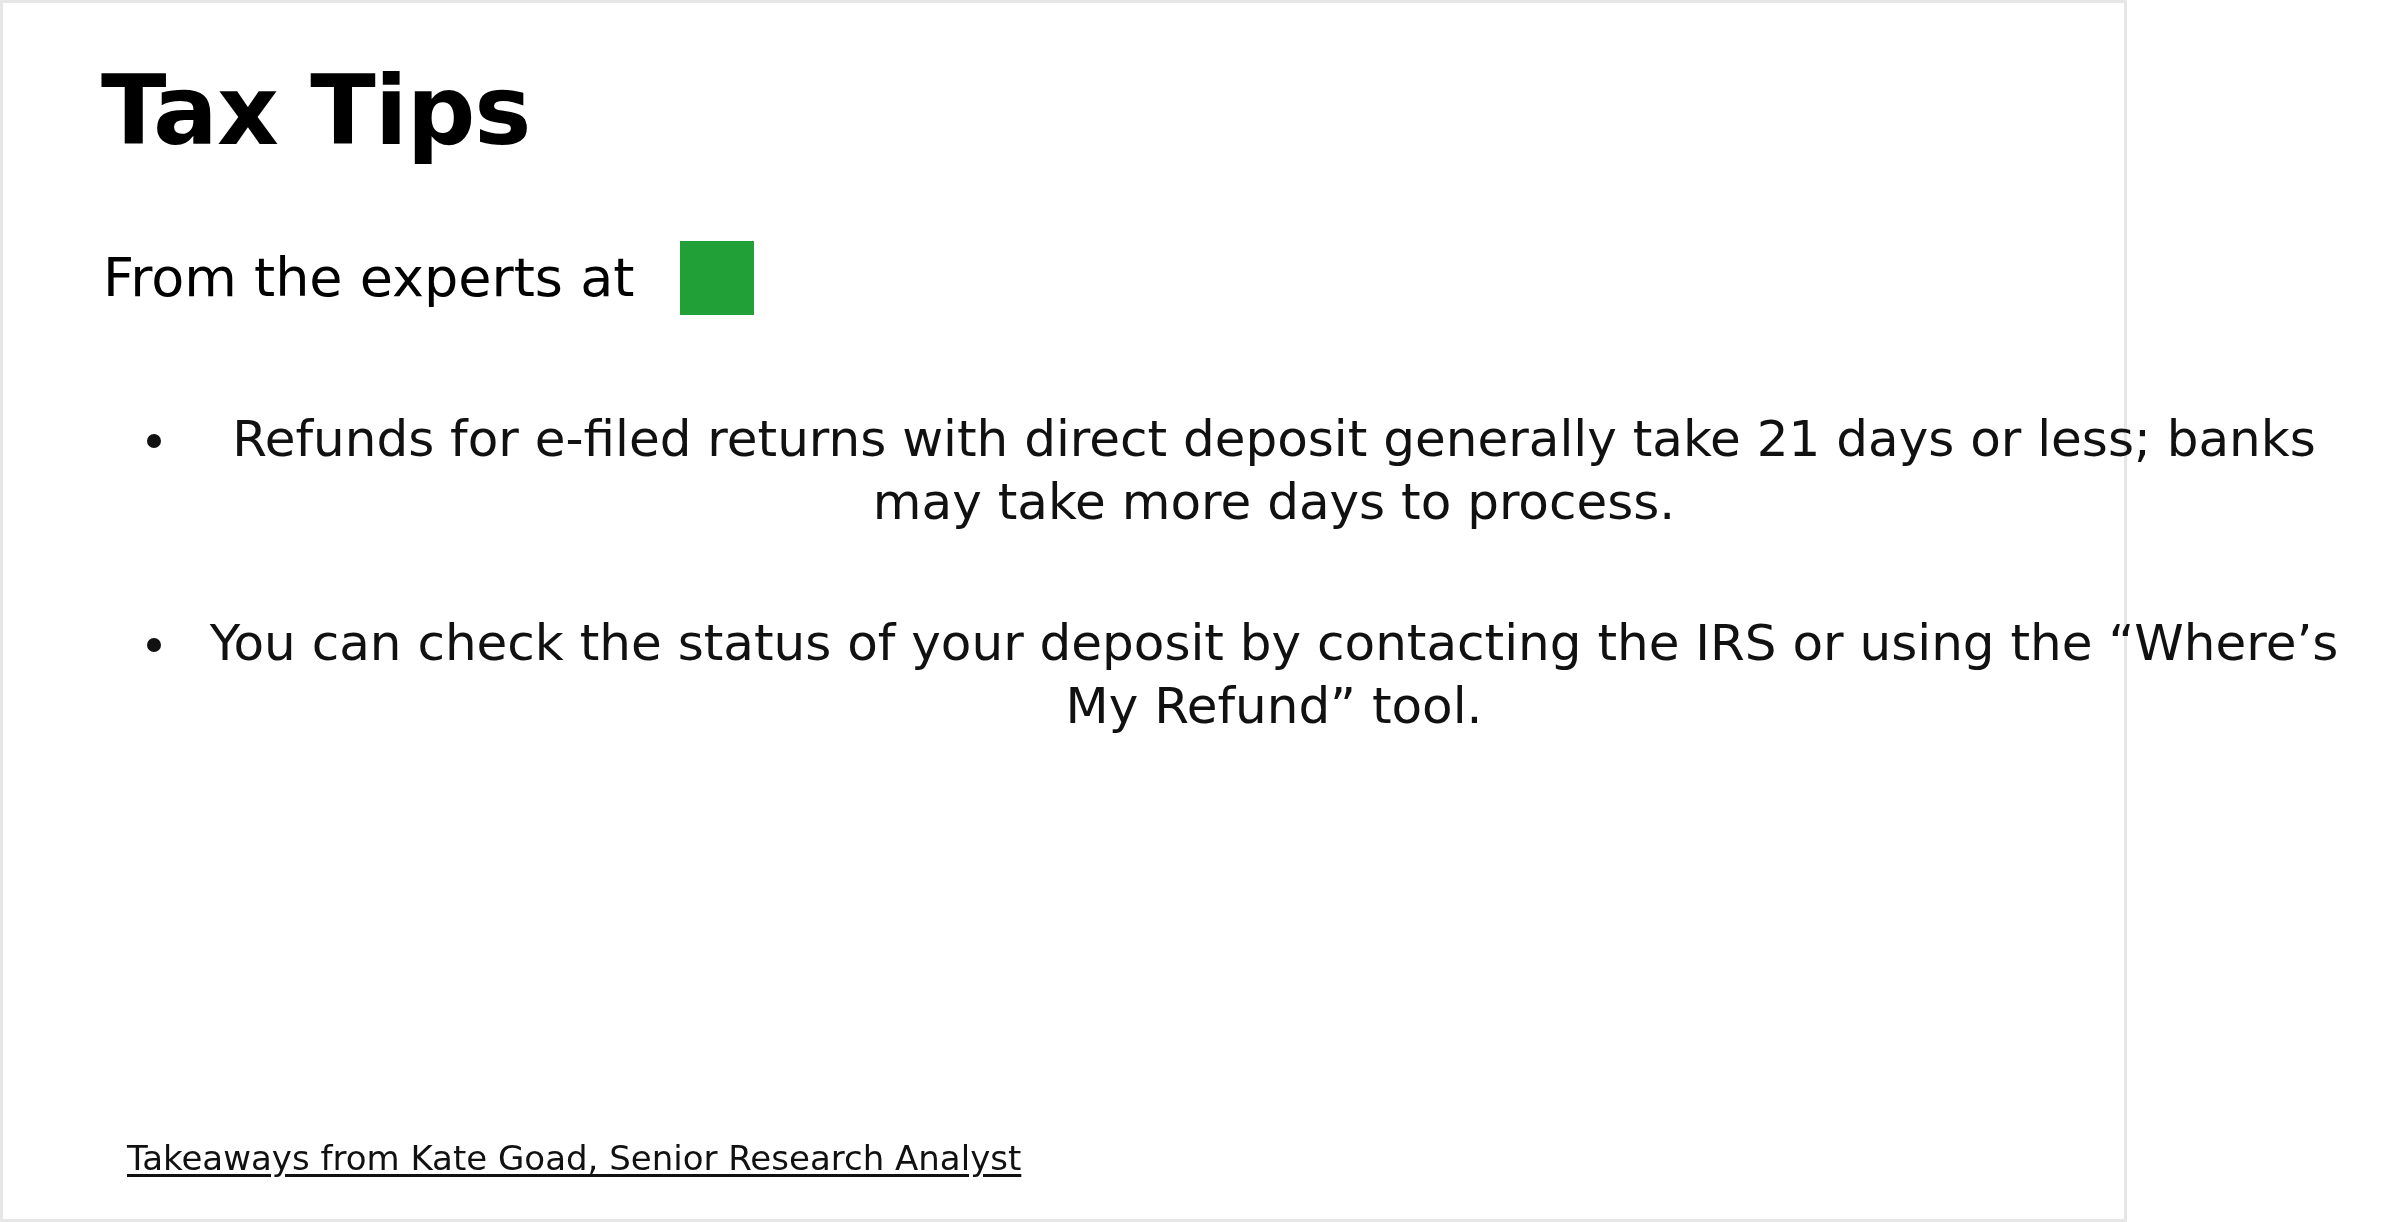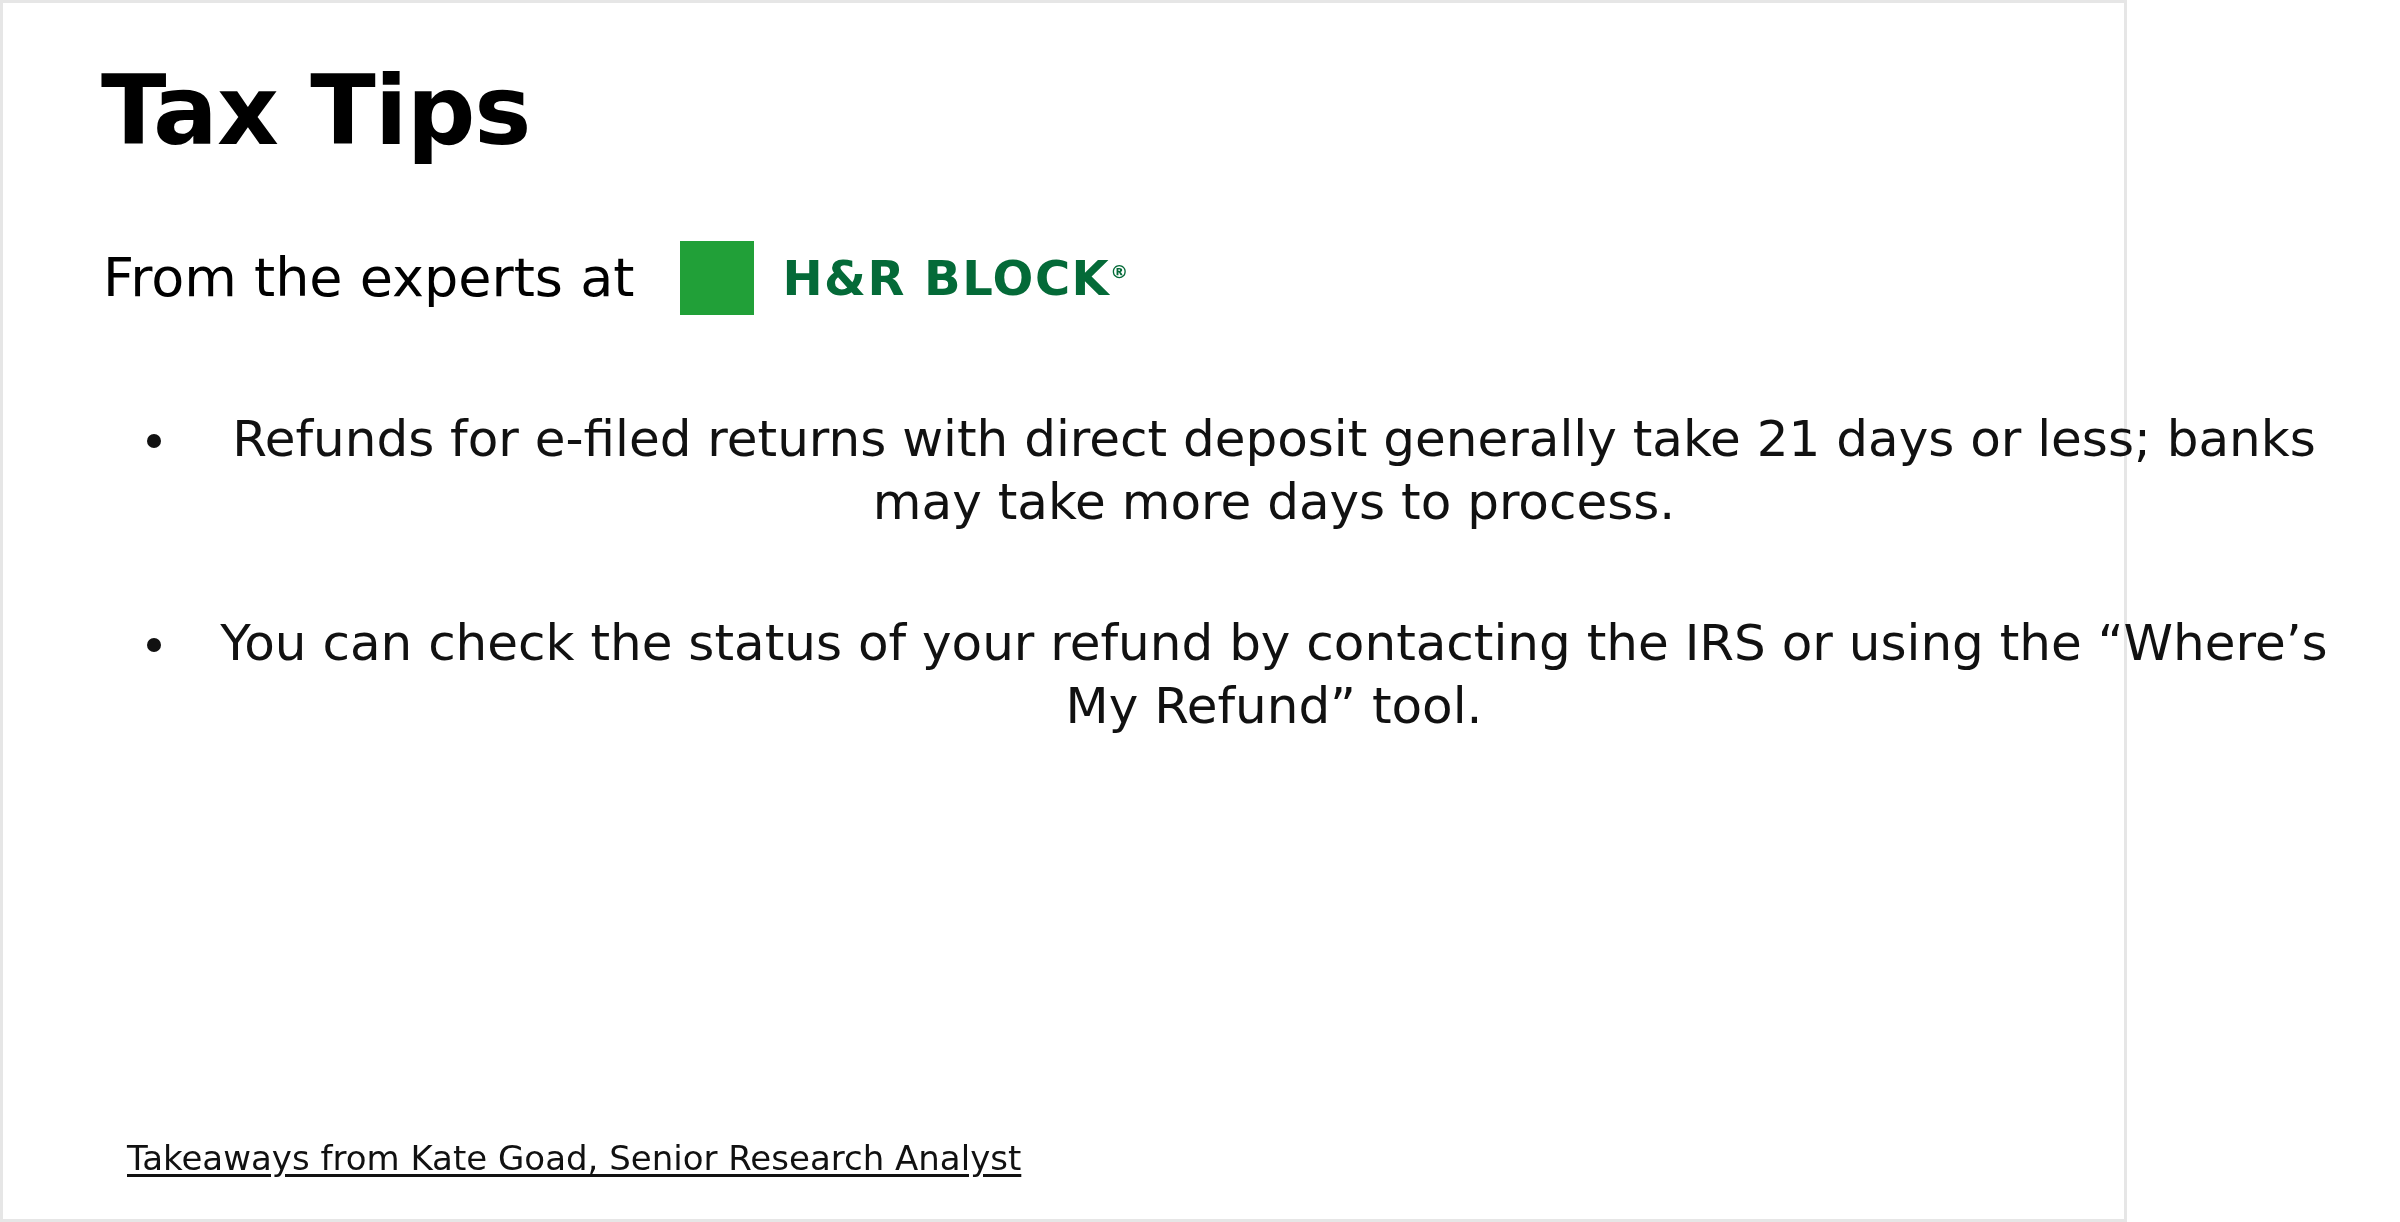--- a/index.html
+++ b/index.html
@@ -116,24 +116,23 @@
 <body>
 
 <div class="slide">
 
   <div class="title">Tax Tips</div>
 
   <div class="byline-row">
     <span class="byline-text">From the experts at</span>
     <span class="logo">
       <span class="logo-square"></span>
-      <span class="logo-wordmark"><span>H&amp;R BLOCK</span><span class="logo-reg">®</span></span>
     </span>
   </div>
 
   <ul class="bullets">
     <li class="bullet">Refunds for e-filed returns with direct deposit generally take 21 days or less; banks may take more days to process.</li>
-    <li class="bullet">You can check the status of your refund by contacting the IRS or using the “Where’s My Refund” tool.</li>
+    <li class="bullet">You can check the status of your deposit by contacting the IRS or using the “Where’s My Refund” tool.</li>
   </ul>
 
   <div class="footnote">Takeaways from Kate Goad, Senior Research Analyst</div>
 
 </div>
 
 </body></html>

